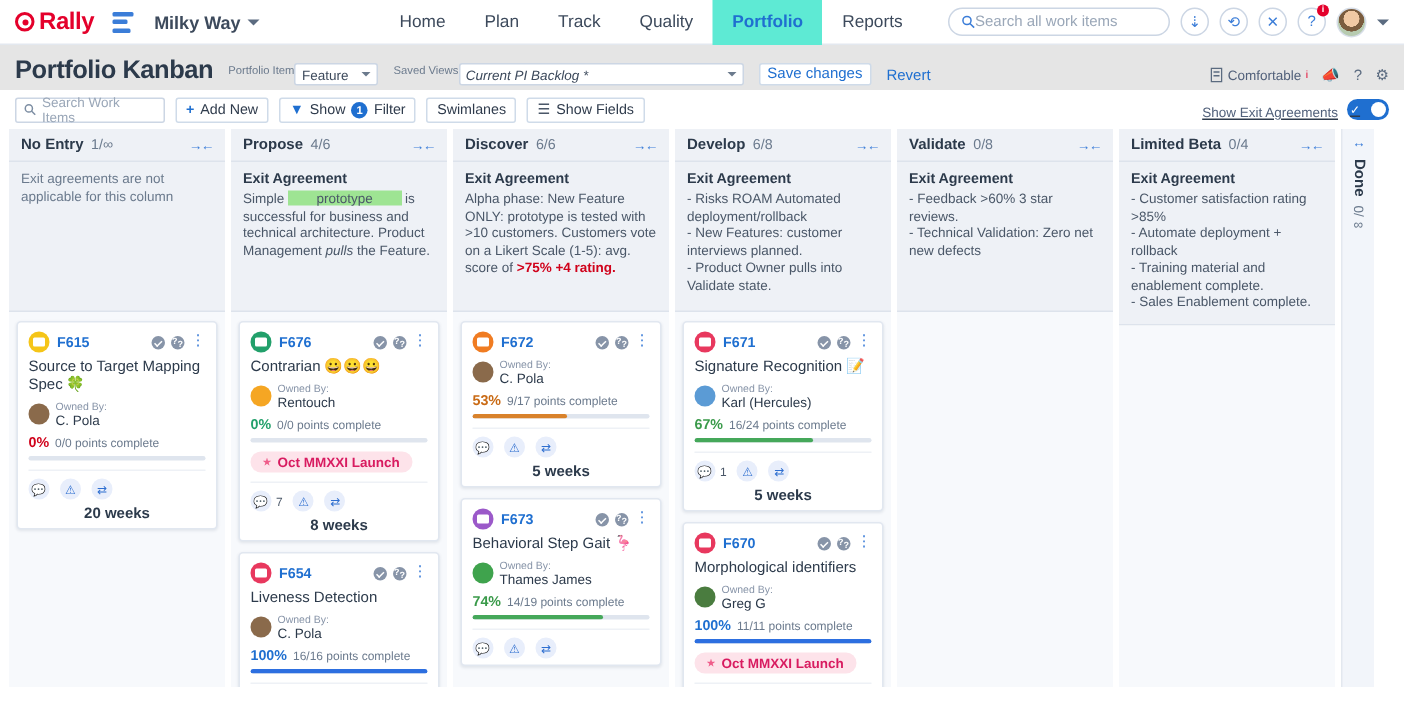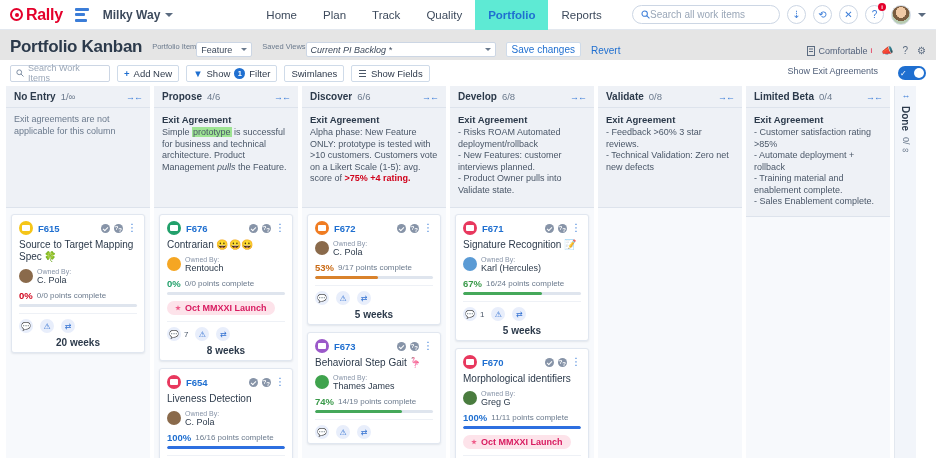--- a/index.html
+++ b/index.html
@@ -107,21 +107,21 @@
   }
   .tb-btn {
     height:17px;border:1px solid #cfdbe9;border-radius:2px;background:#fff;
     display:flex;align-items:center;gap:4px;padding:0 6px;
     font-size:9.5px;color:#2f3b4c;cursor:pointer;
   }
   .filter-count {
     background:#1f6fd0;color:#fff;border-radius:50%;width:11px;height:11px;
     display:flex;align-items:center;justify-content:center;font-size:7.5px;font-weight:bold;
   }
-  .toolbar-right { margin-left:auto; display:flex; align-items:flex-start; gap:20px; }
+  .toolbar-right { margin-left:auto; display:flex; align-items:flex-end; gap:6px;text-decoration:underline; }
   .tgl-label { font-size:9px; color:#51607a; }
   .toggle {
     width:28px;height:14px;border-radius:8px;background:#1f6fd0;
     display:flex;align-items:center;justify-content:space-between;padding:0 2px;cursor:pointer;
   }
   .toggle .check { color:#fff; font-size:8px; }
   .toggle .knob { width:10px;height:10px;border-radius:50%;background:#fff; }
   
   .board { display:flex; height:372px; background:#fff; padding:0 6px; gap:4px; }
   .column { width:144px; display:flex; flex-direction:column; flex:0 0 144px; }
@@ -131,21 +131,21 @@
   }
   .col-name { font-size:10px; font-weight:bold; color:#2c3a4b; }
   .col-wip { font-size:9.5px; color:#6b7a8d; }
   .col-collapse { margin-left:auto; color:#3b7dd8; font-size:9px; letter-spacing:-1px; cursor:pointer;}
   .col-exit {
     background:#eef1f6; padding:6px 8px 8px 8px; min-height:100px;
     border-bottom:1px solid #dde3ec;
   }
   .exit-title { font-size:9.5px; font-weight:bold; color:#2c3a4b; margin-bottom:2px; }
   .exit-body { font-size:9px; line-height:11.5px; color:#4a5768; }
-  .exit-body .hl { background:#9ee493; padding:0 1px; }
+  .exit-body .hl { background:#9ee493; padding:0 19px; }
   .exit-body .em { font-style:italic; }
   .exit-red { color:#d0021b; font-weight:bold; }
   .exit-na { font-size:9px; line-height:11.5px; color:#6b7a8d; }
   .col-body { background:#f7f9fc; flex:1; padding:6px 5px; overflow:hidden; }
   
   .card {
     background:#fff; border:1px solid #e1e7f0; border-radius:3px;
     box-shadow:0 1px 2px rgba(40,60,90,.10);
     padding:6px 7px 4px 7px; margin-bottom:7px;
   }

